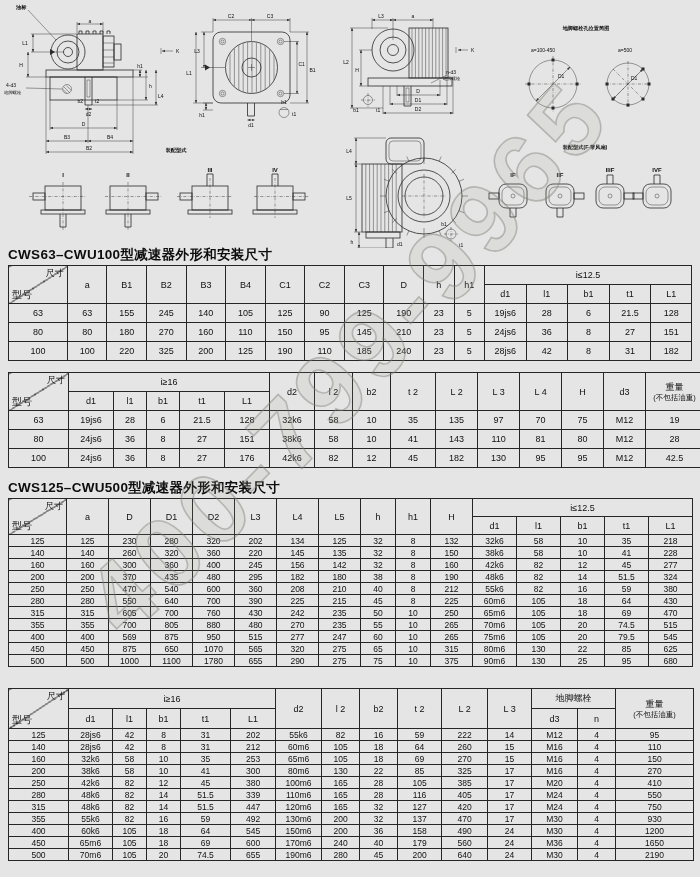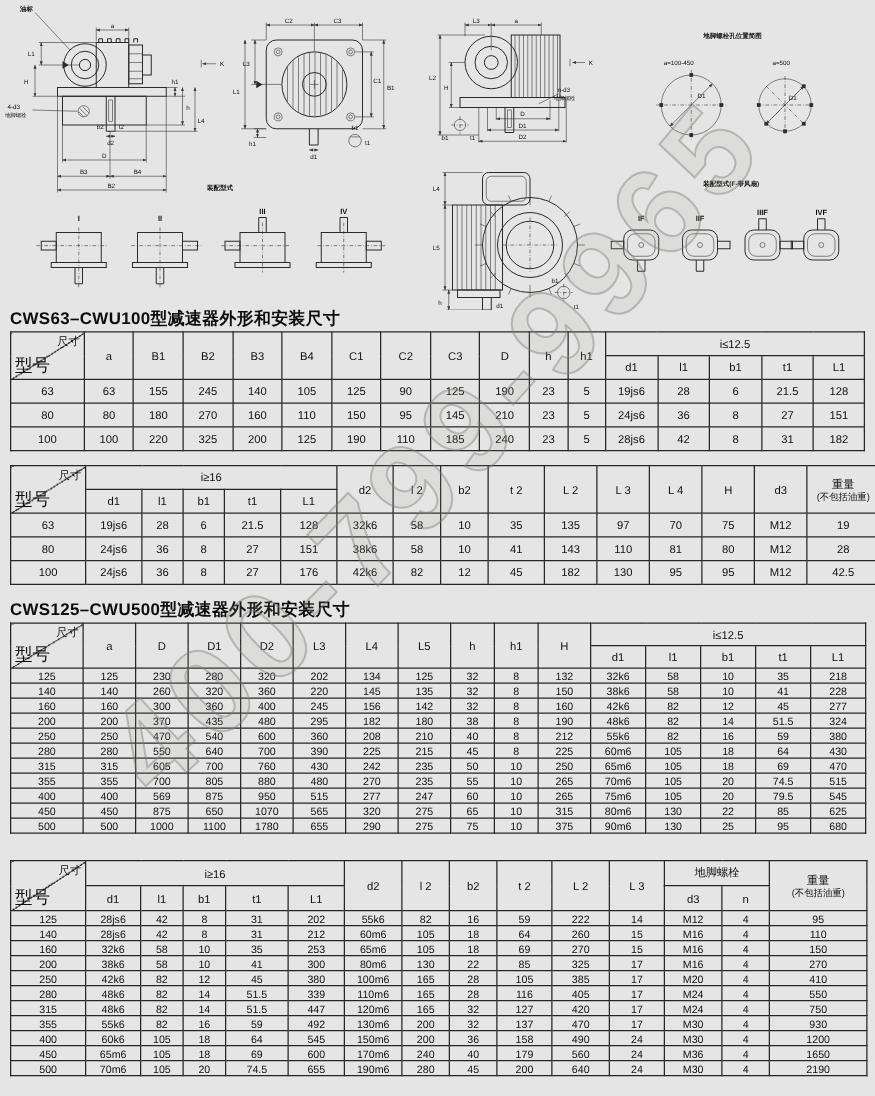--- a/index.html
+++ b/index.html
@@ -14,21 +14,21 @@
         padding:0;font-weight:normal;color:#101010;overflow:hidden;white-space:nowrap}
   .tbl-host thead th{font-size:9px;height:18px}
   .tbl-host tbody td{font-size:9px;height:18px}
   .compact tbody td{font-size:8.5px;height:11px}
   .compact thead th{height:17px}
   .t4 thead th{height:19px}
   .sub{font-size:7.5px;line-height:8px}
   th.corner{position:relative;
      background:linear-gradient(to bottom right,transparent 49.3%,#262626 49.3%,#262626 50.7%,transparent 50.7%)}
   .c-top{position:absolute;top:1px;right:3px;font-size:9px}
-  .c-bot{position:absolute;bottom:1px;left:3px;font-size:14px}
+  .c-bot{position:absolute;bottom:1px;left:3px;font-size:10px}
   
   .drawings{position:absolute;left:0;top:0}
   .out{stroke:#2a2a2a;stroke-width:.8;fill:none}
   .thin{stroke:#2a2a2a;stroke-width:.45;fill:none}
   .dimln{stroke:#3a3a3a;stroke-width:.5;fill:none}
   .dash{stroke-dasharray:3,1.4,.6,1.4}
   .fill{fill:#2a2a2a;stroke:none}
   .drawings text{fill:#0d0d0d;font-family:"Liberation Sans",sans-serif}
   .lbl{font-size:5px}
   .lblc{font-size:5.2px;font-weight:bold}

